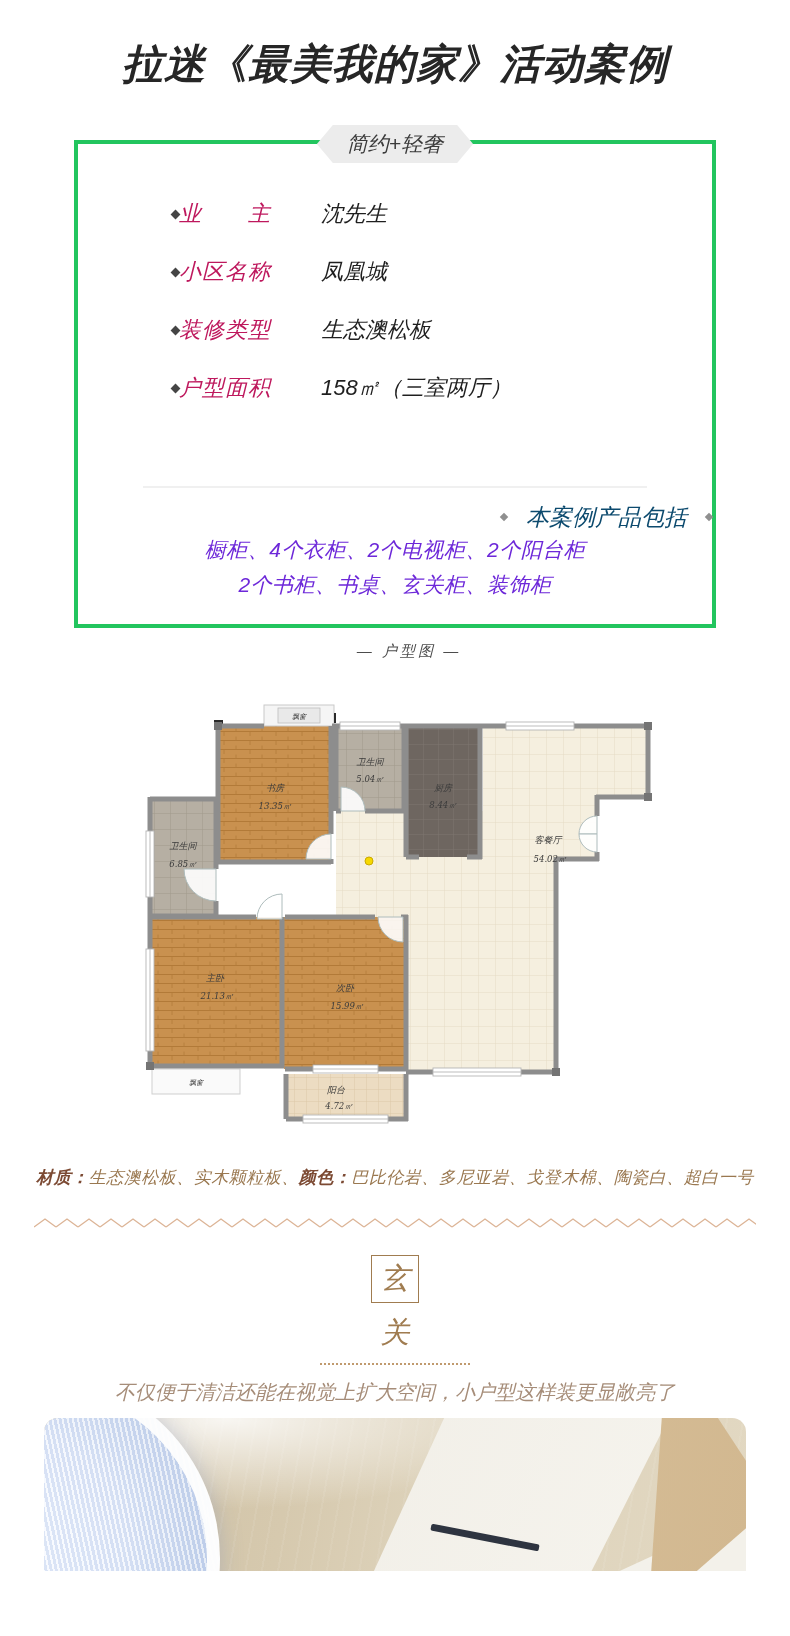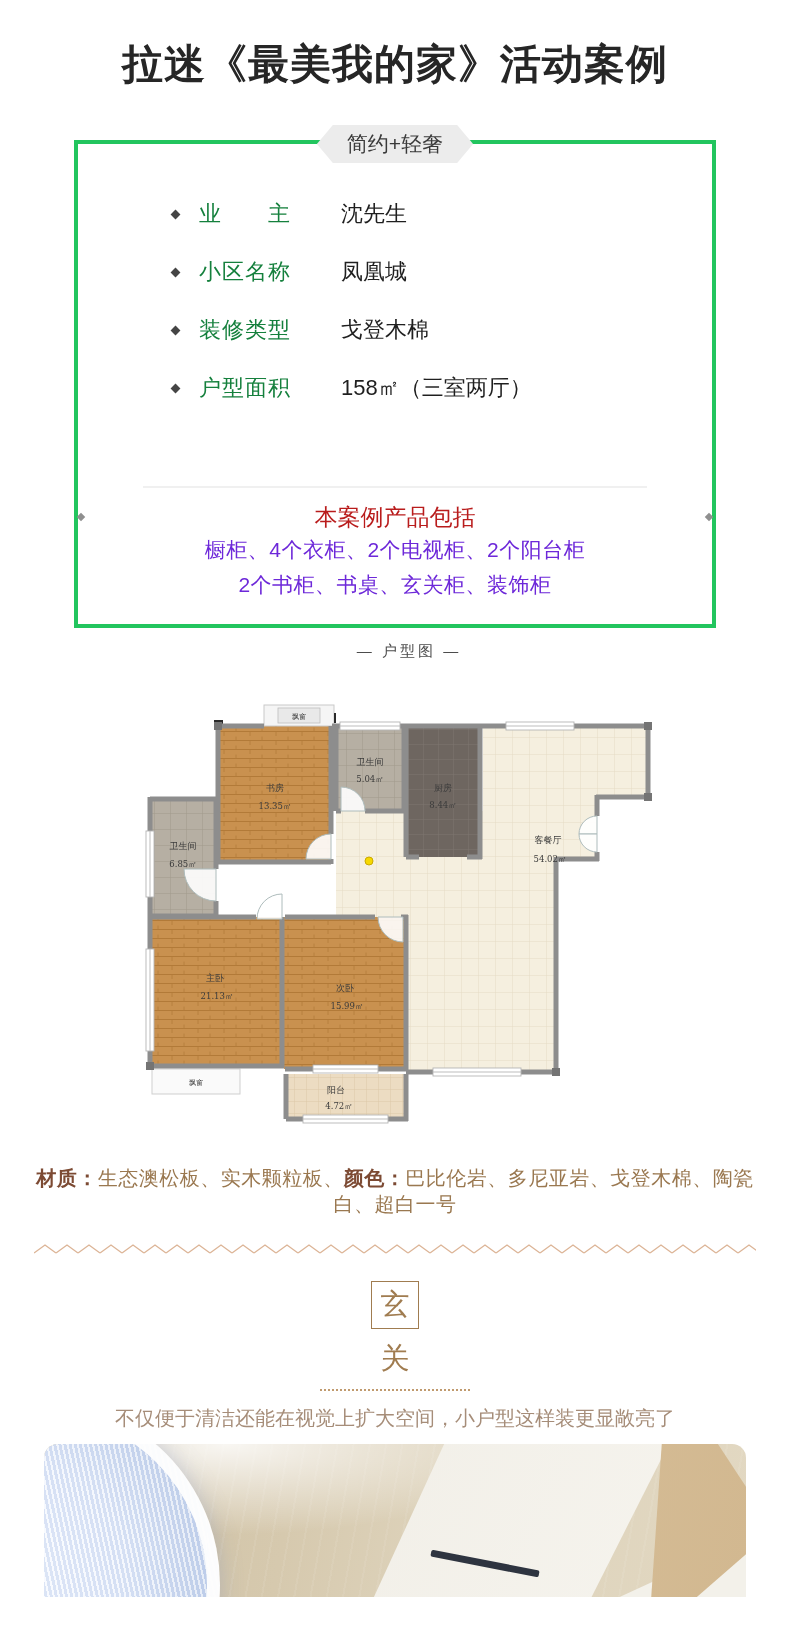--- a/index.html
+++ b/index.html
@@ -1,46 +1,46 @@
 <!DOCTYPE html>
 <html><head>
 <meta charset="utf-8">
 <style>
   html,body{margin:0;padding:0;background:#fff;}
   .page{position:relative;width:722px;height:1636px;margin:0 auto;background:#fff;overflow:hidden;
-        font-family:"Liberation Sans",sans-serif;}
+        font-family:"Liberation Sans",sans-serif;font-style:italic;}
   
   .title{padding-top:34px;text-align:center;font-size:41px;font-weight:700;color:#262626;
          letter-spacing:1px;line-height:60px;}
   
   .info-box{position:relative;margin:46px 40px 0 40px;border:4px solid #22c55e;
             padding:56px 0 22px 0;background:#fff;}
   .badge{position:absolute;top:-19px;left:50%;transform:translateX(-50%);
          background:#ececec;color:#3a3a3a;font-size:21px;line-height:38px;padding:0 30px;
          clip-path:polygon(16px 0,calc(100% - 16px) 0,100% 50%,calc(100% - 16px) 100%,16px 100%,0 50%);
          white-space:nowrap;}
   .info-row{display:flex;align-items:center;margin:0 0 30px 94px;height:28px;font-size:22px;}
   .dia{width:7px;height:7px;background:#454545;transform:rotate(45deg);flex:0 0 auto;}
-  .info-label{color:#15803d;margin-left:20px;min-width:130px;letter-spacing:1px;}
+  .info-label{color:#be185d;min-width:130px;letter-spacing:1px;}
   .info-value{color:#1f1f1f;margin-left:12px;}
   .box-divider{height:2px;background:#f0f0f0;margin:84px 65px 0 65px;}
-  .products-heading{display:flex;align-items:center;justify-content:space-between;gap:19px;
-         margin-top:14px;color:#b91c1c;font-size:23px;line-height:30px;}
+  .products-heading{display:flex;align-items:center;justify-content:flex-end;gap:19px;
+         margin-top:14px;color:#0c4a6e;font-size:23px;line-height:30px;}
   .dia.small{width:6px;height:6px;background:#8f8f8f;}
   .product-line{text-align:center;color:#6d28d9;font-size:21px;line-height:35px;letter-spacing:.5px;}
   .product-line:first-of-type{margin-top:12px;}
   
   .slogan{margin-top:26px;text-align:center;color:#787878;font-size:27px;letter-spacing:2px;}
   .plan-label{margin-top:14px;text-align:center;color:#4c4c4c;font-size:15px;letter-spacing:3px;margin-left:28px;}
   
   .floorplan{margin-top:8px;}
   .floorplan svg{display:block;margin:0 auto;}
   .fp-text{font-family:"DejaVu Serif",serif;fill:#3b3b3b;}
   
-  .materials{margin-top:36px;text-align:center;font-size:20px;line-height:26px;color:#9a7850;
+  .materials{margin-top:36px;text-align:center;font-size:17px;line-height:26px;color:#9a7850;
              letter-spacing:.5px;}
   .mat-b{font-weight:700;color:#7c4a33;}
   .zigzag{display:block;margin-top:24px;}
   
   .char-box{width:46px;height:46px;margin:24px auto 0 auto;border:1px solid #a07c50;
             display:flex;align-items:center;justify-content:center;
             font-family:"DejaVu Serif",serif;font-size:29px;color:#a07c50;}
   .char-under{margin-top:10px;text-align:center;font-family:"DejaVu Serif",serif;
               font-size:29px;color:#a07c50;}
   .dotted-line{width:150px;margin:10px auto 0 auto;border-top:2px dotted #c09a6e;}
@@ -83,21 +83,21 @@
       <span class="info-value">沈先生</span>
     </div>
     <div class="info-row">
       <span class="dia"></span>
       <span class="info-label">小区名称</span>
       <span class="info-value">凤凰城</span>
     </div>
     <div class="info-row">
       <span class="dia"></span>
       <span class="info-label">装修类型</span>
-      <span class="info-value">戈登木棉</span>
+      <span class="info-value">生态澳松板</span>
     </div>
     <div class="info-row">
       <span class="dia"></span>
       <span class="info-label">户型面积</span>
       <span class="info-value">158㎡（三室两厅）</span>
     </div>
 
     <div class="box-divider"></div>
 
     <div class="products-heading">

